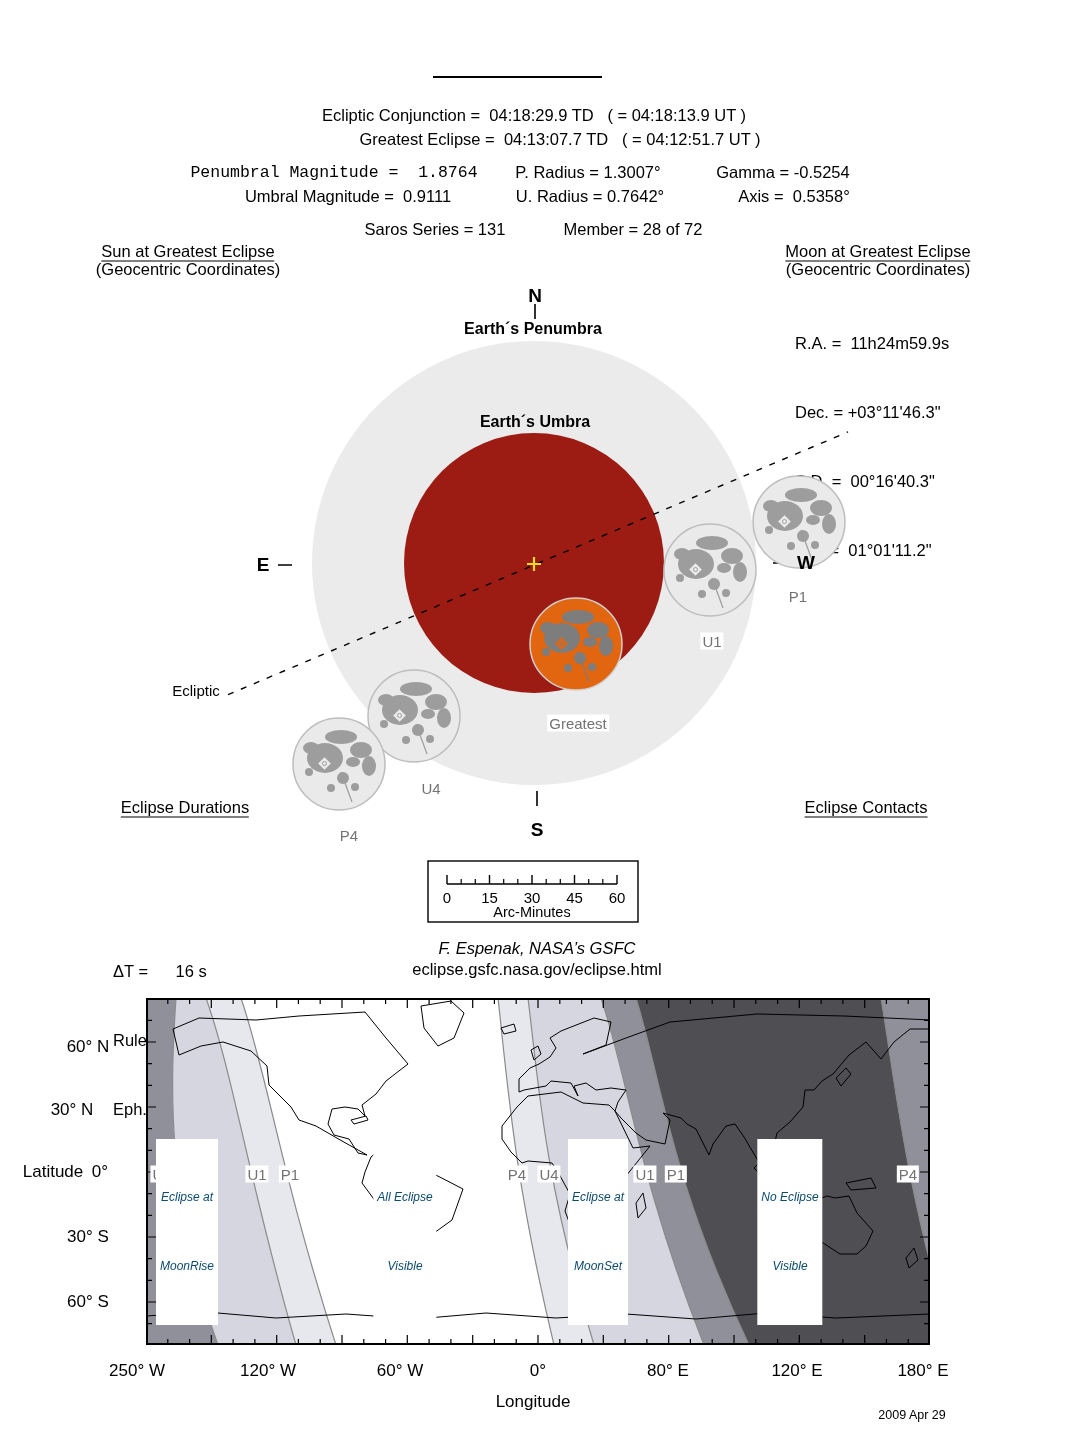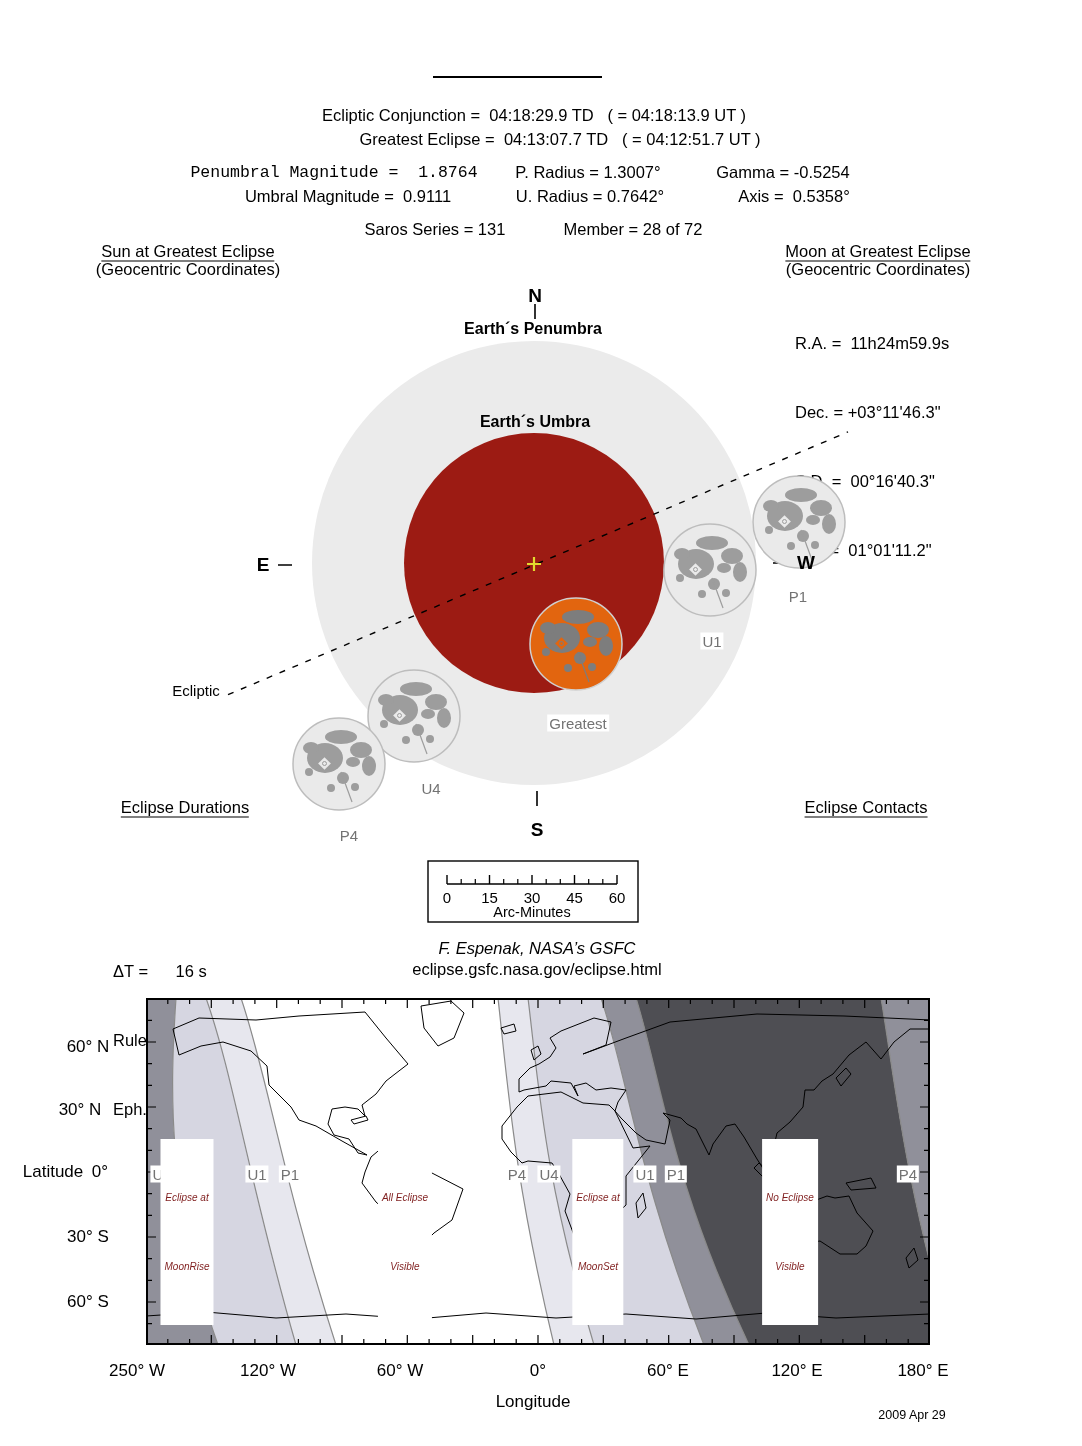--- a/index.html
+++ b/index.html
@@ -7,21 +7,21 @@
         font-family:"Liberation Sans","DejaVu Sans",sans-serif;color:#000;}
   .abs{position:absolute;}
   .ctr{position:absolute;transform:translate(-50%,-50%);white-space:pre;text-align:center;}
   .title{font-size:32px;font-weight:bold;letter-spacing:.5px;}
   .h16{font-size:16.5px;}
   .h15{font-size:15px;}
   .head-underline{border-bottom:1.6px solid #000;padding-bottom:1px;}
   .rows{position:absolute;font-size:16.5px;line-height:23px;white-space:pre;}
   .rows div{white-space:pre;}
   .blue{color:#737373;font-size:15px;background:#fff;padding:0 2px;}
-  .redlab{color:#7f1d1d;font-style:italic;font-size:10px;line-height:23px;background:#fff;padding:1px 4px;}
+  .redlab{color:#0c4a6e;font-style:italic;font-size:12px;line-height:23px;background:#fff;padding:1px 4px;}
   .boldlab{font-weight:bold;font-size:16px;}
   .compass{font-weight:bold;font-size:19px;}
   .moon-gray{--body:#eaeaea;--maria:#9d9d9d;--rim:#bdbdbd;}
   .moon-greatest{--body:#e2650f;--maria:#7d7d7d;--rim:#d0d0d0;}
   .axis17{font-size:17px;}
   .small12{font-size:12.5px;}
   svg{display:block;}
 </style>
 </head>
 <body>
@@ -202,29 +202,29 @@
   <div class="ctr redlab" style="left:598px;top:1232px;">
     <span style="display:block">Eclipse at</span>
     <span style="display:block">MoonSet</span>
   </div>
   <div class="ctr redlab" style="left:790px;top:1232px;">
     <span style="display:block">No Eclipse</span>
     <span style="display:block">Visible</span>
   </div>
 
   <div class="ctr axis17" style="left:88px;top:1047px;">60° N</div>
-  <div class="ctr axis17" style="left:80px;top:1110px;">30° N</div>
+  <div class="ctr axis17" style="left:72px;top:1110px;">30° N</div>
   <div class="ctr axis17" style="left:100px;top:1172px;">0°</div>
   <div class="ctr axis17" style="left:88px;top:1237px;">30° S</div>
   <div class="ctr axis17" style="left:88px;top:1302px;">60° S</div>
   <div class="ctr axis17" style="left:53px;top:1172px;">Latitude</div>
 
   <div class="ctr axis17" style="left:137px;top:1371px;">250° W</div>
   <div class="ctr axis17" style="left:268px;top:1371px;">120° W</div>
   <div class="ctr axis17" style="left:400px;top:1371px;">60° W</div>
   <div class="ctr axis17" style="left:538px;top:1371px;">0°</div>
-  <div class="ctr axis17" style="left:668px;top:1371px;">60° E</div>
+  <div class="ctr axis17" style="left:668px;top:1371px;">80° E</div>
   <div class="ctr axis17" style="left:797px;top:1371px;">120° E</div>
   <div class="ctr axis17" style="left:923px;top:1371px;">180° E</div>
   <div class="ctr axis17" style="left:533px;top:1402px;">Longitude</div>
 
   <div class="ctr small12" style="left:912px;top:1415px;">2009 Apr 29</div>
 </div>
 
 </body></html>

